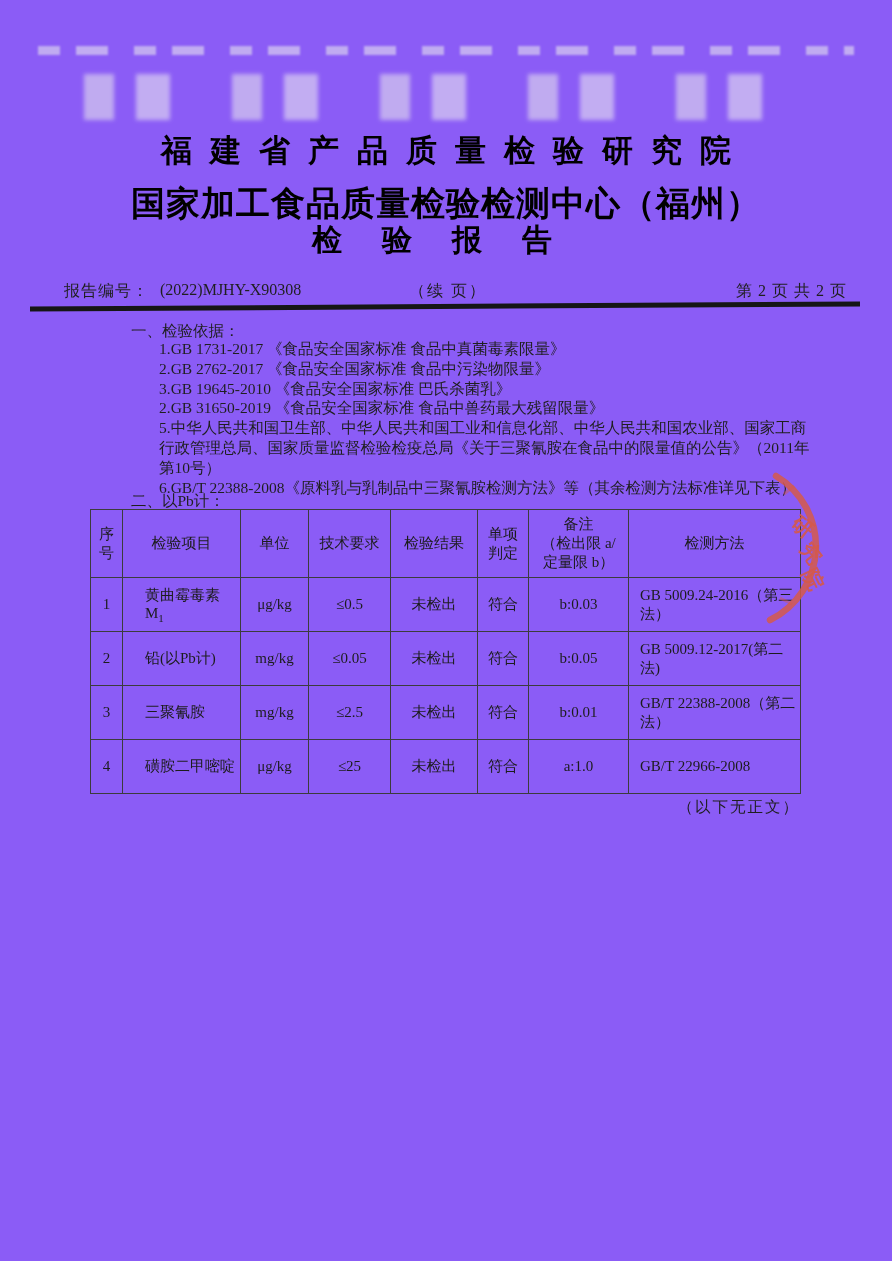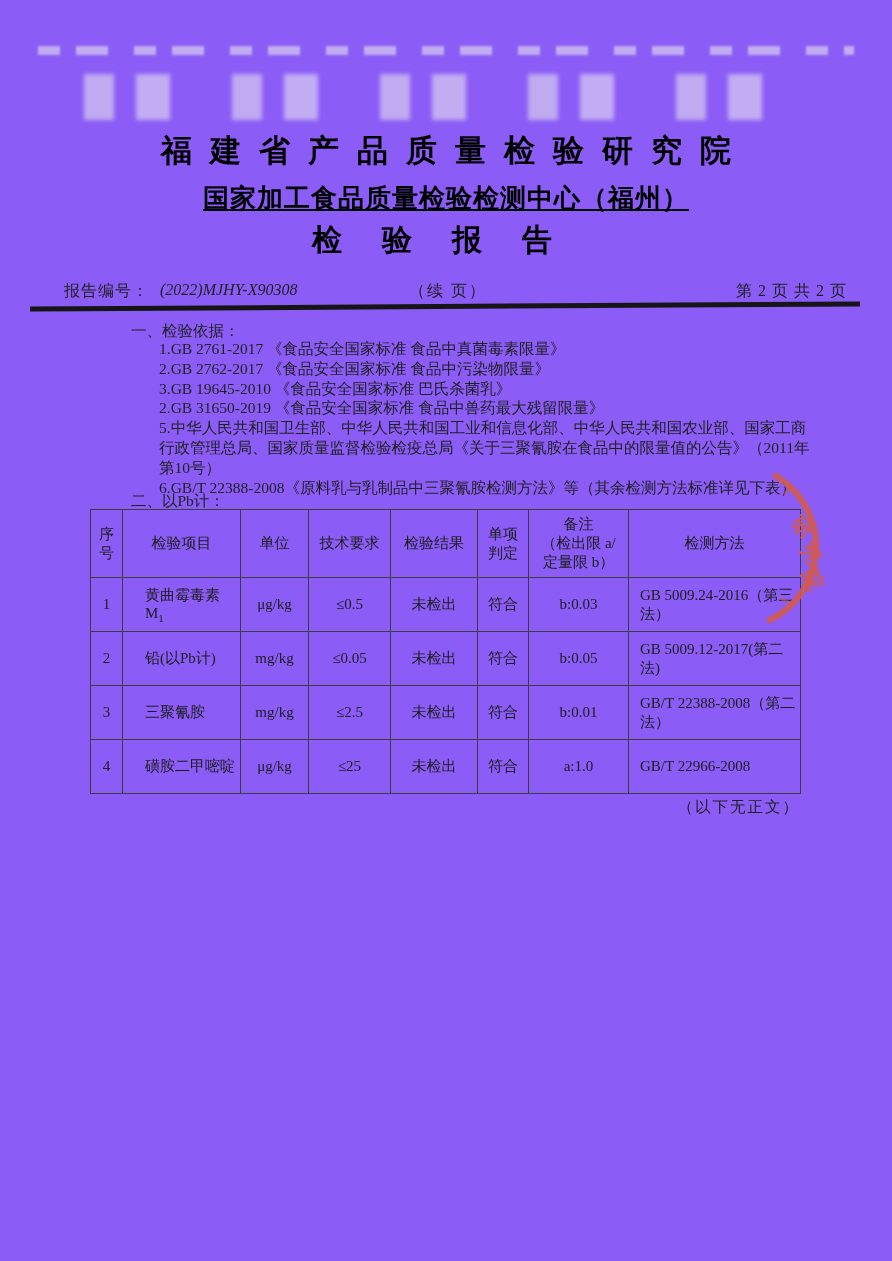--- a/index.html
+++ b/index.html
@@ -29,33 +29,32 @@
     opacity:.55; filter:blur(2px);
   }
 
   .org-title {
     position:absolute; top:130px; left:0; width:892px;
     text-align:center; font-size:31px; font-weight:bold; color:#000;
     letter-spacing:18px; text-indent:18px; white-space:nowrap;
   }
   .center-title {
     position:absolute; top:181px; left:0; width:892px;
-    text-align:center; font-size:26px; font-weight:bold; color:#000;
+    text-align:center; font-size:34px; font-weight:bold; color:#000;
     letter-spacing:1px;
-    text-decoration:underline;
   }
   .report-title {
     position:absolute; top:220px; left:0; width:864px;
     text-align:center; font-size:30px; font-weight:bold; color:#000;
     letter-spacing:40px; text-indent:40px; white-space:nowrap;
   }
 
   .report-line { position:absolute; top:281px; left:2px; width:892px; height:22px; font-size:16px; }
   .report-no-label { position:absolute; left:62px; top:0; letter-spacing:1px; }
-  .report-no      { position:absolute; left:158px; top:0; font-family:"Liberation Serif","DejaVu Serif",serif;font-style:italic; }
+  .report-no      { position:absolute; left:158px; top:0; font-family:"Liberation Serif","DejaVu Serif",serif; }
   .continuation   { position:absolute; left:0; top:0; width:892px; text-align:center; letter-spacing:2px; }
   .page-info      { position:absolute; right:47px; top:0; letter-spacing:1px; }
 
   .thick-rule {
     position:absolute; top:304px; left:30px; width:830px; height:5px;
     background:#161616; transform:rotate(-0.35deg);
   }
 
   .basis-heading  { position:absolute; left:131px; top:321px; font-size:15.5px; }
   .basis-list     { position:absolute; left:159px; top:339px; width:652px; font-size:15.5px; line-height:19.8px; }
@@ -105,21 +104,21 @@
     <span class="report-no-label">报告编号：</span>
     <span class="report-no">(2022)MJHY-X90308</span>
     <span class="continuation">（续 页）</span>
     <span class="page-info">第 2 页  共 2 页</span>
   </div>
 
   <div class="thick-rule"></div>
 
   <div class="basis-heading">一、检验依据：</div>
   <div class="basis-list">
-    <span class="basis-item">1.GB 2761-2017 《食品安全国家标准 食品中真菌毒素限量》</span>
+    <span class="basis-item">1.GB 1731-2017 《食品安全国家标准 食品中真菌毒素限量》</span>
     <span class="basis-item">2.GB 2762-2017 《食品安全国家标准 食品中污染物限量》</span>
     <span class="basis-item">3.GB 19645-2010 《食品安全国家标准 巴氏杀菌乳》</span>
     <span class="basis-item">2.GB 31650-2019 《食品安全国家标准 食品中兽药最大残留限量》</span>
     <span class="basis-item">5.中华人民共和国卫生部、中华人民共和国工业和信息化部、中华人民共和国农业部、国家工商行政管理总局、国家质量监督检验检疫总局《关于三聚氰胺在食品中的限量值的公告》（2011年第10号）</span>
     <span class="basis-item">6.GB/T 22388-2008《原料乳与乳制品中三聚氰胺检测方法》等（其余检测方法标准详见下表）</span>
   </div>
 
   <div class="results-heading">二、以Pb计：</div>
 
   <table class="results-table">

